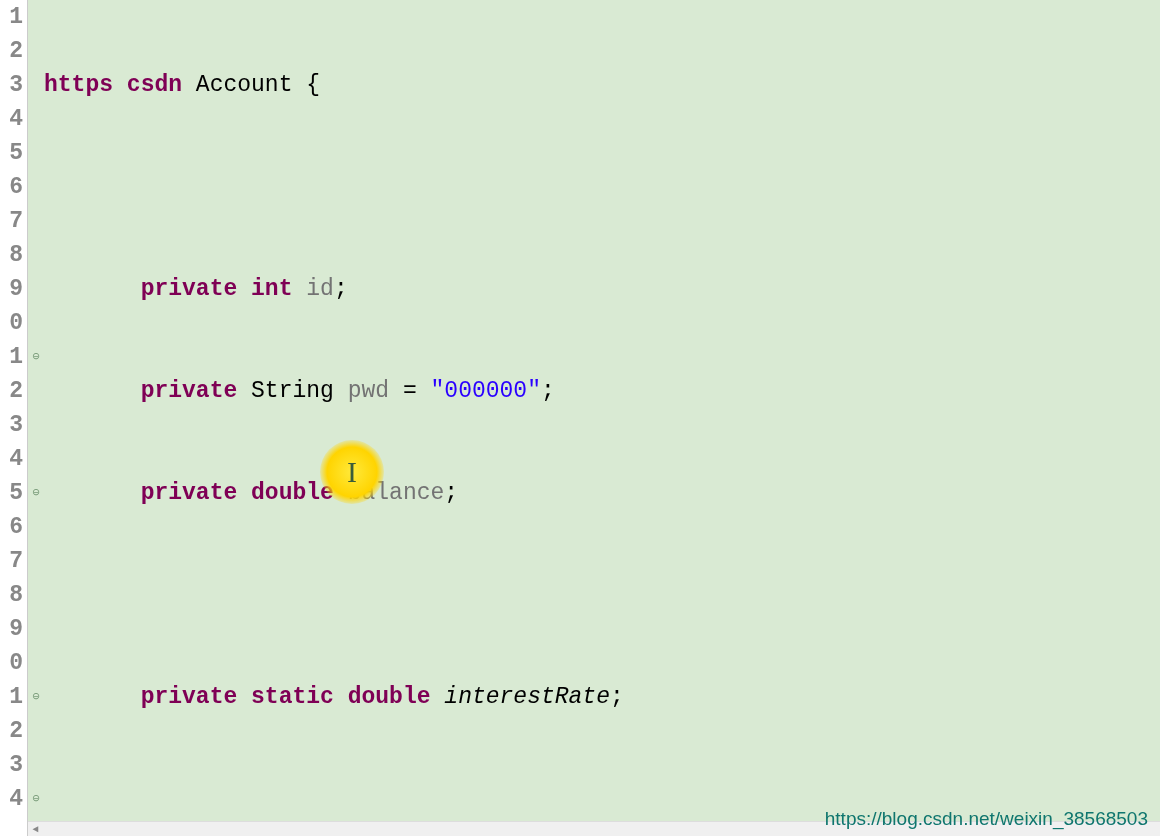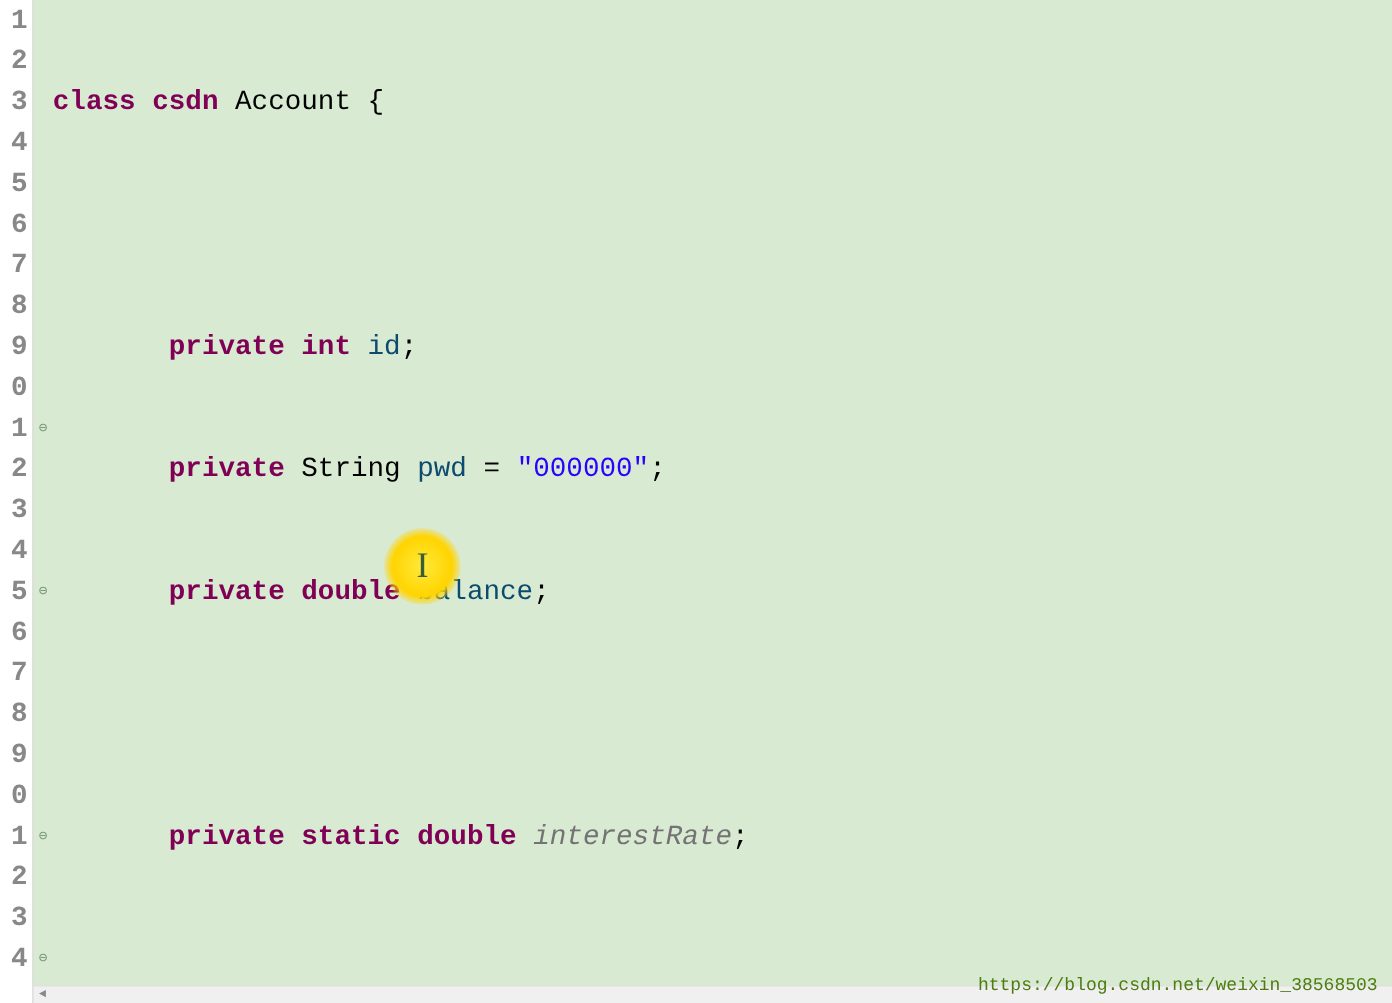--- a/index.html
+++ b/index.html
@@ -51,22 +51,22 @@
       white-space: pre;
       position: relative;
     }
     .line {
       height: 34px;
       display: block;
       padding-left: 0;
       position: relative;
     }
     .kw { color: #7f0055; font-weight: bold; }
-    .field { color: #0c4a6e; }
-    .static-field { color: #737373; font-style: italic; }
+    .field { color: #737373; }
+    .static-field { color: #000000; font-style: italic; }
     .str { color: #2a00ff; }
     .cursor-highlight {
       position: absolute;
       left: 320px;
       top: 440px;
       width: 64px;
       height: 64px;
       background: radial-gradient(circle, #ffe93b 0%, #ffd400 55%, rgba(255,212,0,0) 75%);
       border-radius: 50%;
       z-index: 10;
@@ -77,23 +77,23 @@
     }
     .cursor-highlight span {
       color: #3a5c3a;
       font-size: 30px;
       font-family: Georgia, serif;
     }
     .watermark {
       position: absolute;
       bottom: 6px;
       right: 12px;
-      color: #4d7c0f;
-      font-size: 15px;
-      font-family: Liberation Mono, monospace;
+      color: #0f766e;
+      font-size: 19px;
+      font-family: Liberation Sans, sans-serif;
       z-index: 5;
     }
     .scroll-bottom {
       position: absolute;
       bottom: 0;
       left: 28px;
       right: 0;
       height: 15px;
       background: #f0f0f0;
       border-top: 1px solid #ddd;
@@ -159,21 +159,21 @@
     <span class="mk"></span>
     <span class="mk"></span>
     <span class="mk"></span>
     <span class="mk"></span>
     <span class="mk">⊖</span>
     <span class="mk"></span>
     <span class="mk"></span>
     <span class="mk">⊖</span>
   </div>
   <div class="code">
-    <span class="line"><span class="kw">class</span><span> </span><span class="kw">csdn</span><span> Account {</span></span>
+    <span class="line"><span class="kw">https</span><span> </span><span class="kw">csdn</span><span> Account {</span></span>
     <span class="line"></span>
     <span class="line"><span>       </span><span class="kw">private</span><span> </span><span class="kw">int</span><span class="field"> id</span><span>;</span></span>
     <span class="line"><span>       </span><span class="kw">private</span><span> </span><span>String </span><span class="field">pwd</span><span> = </span><span class="str">"000000"</span><span>;</span></span>
     <span class="line"><span>       </span><span class="kw">private</span><span> </span><span class="kw">double</span><span class="field"> balance</span><span>;</span></span>
     <span class="line"></span>
     <span class="line"><span>       </span><span class="kw">private</span><span> </span><span class="kw">static</span><span> </span><span class="kw">double</span><span class="static-field"> interestRate</span><span>;</span></span>
     
     
     
     

